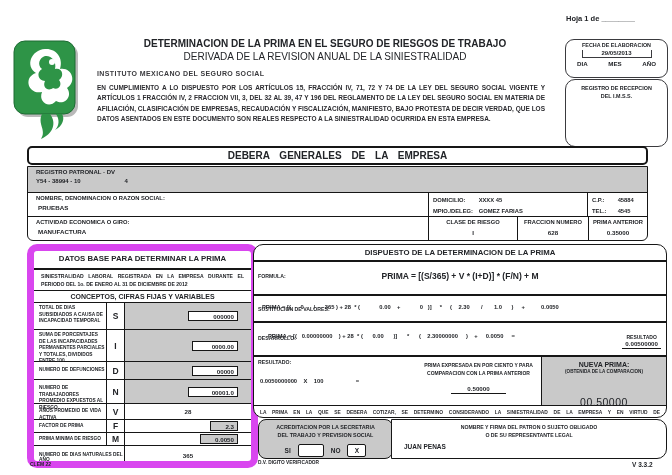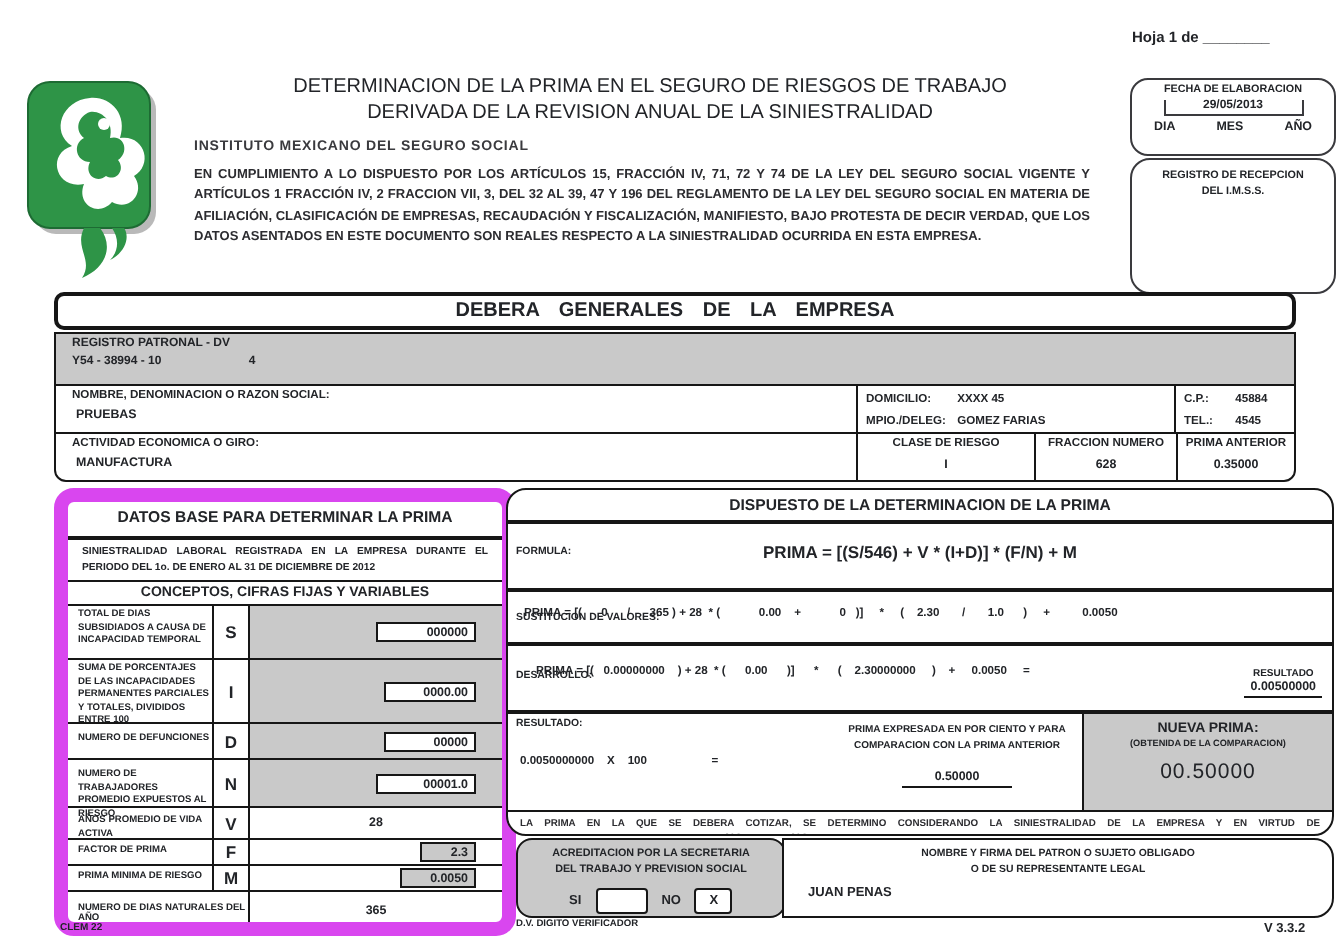--- a/index.html
+++ b/index.html
@@ -4,21 +4,21 @@
 <style>
   html,body{margin:0;padding:0;background:#ffffff;}
   .page{position:relative;width:672px;height:475px;background:#fff;
         font-family:"Liberation Sans",sans-serif;color:#222428;overflow:hidden;}
   .abs{position:absolute;}
   .b{font-weight:bold;}
   .pre{white-space:pre;}
 
   .hoja{left:566px;top:14px;font-size:7.5px;font-weight:bold;}
 
-  .t1{left:88px;top:38px;width:474px;text-align:center;font-size:10px;font-weight:normal;}
+  .t1{left:88px;top:38px;width:474px;text-align:center;font-size:10px;font-weight:bold;}
   .t2{left:88px;top:51px;width:474px;text-align:center;font-size:10px;font-weight:normal;}
   .inst{left:97px;top:70px;font-size:7px;font-weight:bold;color:#3a3a3e;letter-spacing:.4px;}
   .legaltop{left:97px;top:83px;width:448px;font-size:6.5px;font-weight:bold;
             text-align:justify;line-height:1.58;color:#2c2c30;}
 
   .fecha-box{left:565px;top:39px;width:101px;height:37px;border:1px solid #3a3a3e;border-radius:9px;background:#fff;}
   .fb-title{font-size:5.4px;font-weight:bold;text-align:center;margin-top:2px;}
   .fb-date{width:68px;margin:2px auto 0;border-left:1px solid #3a3a3e;border-right:1px solid #3a3a3e;
            border-bottom:1px solid #3a3a3e;text-align:center;font-size:6px;font-weight:bold;padding-bottom:1px;}
   .fb-dma{display:flex;justify-content:space-between;padding:2px 11px 0;font-size:6.2px;font-weight:bold;}
@@ -81,21 +81,21 @@
   .des-result{font-size:6.2px;font-weight:bold;border-bottom:1px solid #161616;padding:0 3px 1px;}
   .result-row{height:48px;border-bottom:1px solid #161616;display:flex;position:relative;}
   .rr-left{width:158px;padding:2px 0 0 4px;}
   .rr-calc{font-size:5.8px;font-weight:bold;margin:13px 0 0 2px;}
   .rr-mid{flex:1;text-align:center;padding-top:5px;}
   .pct-note{font-size:5px;font-weight:bold;line-height:1.5;}
   .pct-val{display:inline-block;margin-top:5px;font-size:6.2px;font-weight:bold;border-bottom:1px solid #161616;padding:0 16px 1px;}
   .rr-right{width:124px;border-left:1px solid #161616;background:#c9c9c9;text-align:center;}
   .np-title{font-size:7px;font-weight:bold;margin-top:4px;}
   .np-sub{font-size:4.6px;font-weight:bold;margin-top:1px;}
-  .np-val{font-size:10.5px;margin-top:6px;letter-spacing:.5px;}
+  .np-val{font-size:10.5px;margin-top:22px;letter-spacing:.5px;}
   .res-legal{padding:3px 6px 0;font-size:4.9px;font-weight:bold;text-align:justify;line-height:1.5;color:#2c2c30;}
   .no-1{font-size:6px;margin:0 14px 0 92px;}
   .no-2{font-size:6px;margin:0 10px;}
 
   .acred-box{left:258px;top:419px;width:133px;height:38px;background:#c9c9c9;border:1px solid #161616;border-radius:8px;text-align:center;}
   .acred-text{font-size:5.4px;font-weight:bold;margin-top:4px;line-height:1.45;}
   .acred-row{display:flex;align-items:center;justify-content:center;gap:7px;margin-top:4px;}
   .chk-label{font-size:6.5px;font-weight:bold;}
   .chk{background:#fff;border:1px solid #161616;border-radius:2px;height:11px;
        display:flex;align-items:center;justify-content:center;font-size:6.5px;font-weight:bold;}
@@ -262,21 +262,21 @@
       <div class="lab">NUMERO DE DIAS NATURALES DEL AÑO</div>
       <div class="val">365</div>
     </div>
   </div>
 
   <div class="abs res-panel">
     <div class="res-title">DISPUESTO DE LA DETERMINACION DE LA PRIMA</div>
 
     <div class="sec formula-row">
       <div class="sec-label">FORMULA:</div>
-      <div class="formula">PRIMA = [(S/546) + V * (I+D)] * (F/N) + M</div>
+      <div class="formula">PRIMA = [(S/365) + V * (I+D)] * (F/N) + M</div>
     </div>
 
     <div class="sec sust-row">
       <div class="sec-label">SUSTITUCION DE VALORES:</div>
       <div class="sust-line pre">PRIMA = [(      0      /      365 ) + 28  * (            0.00    +            0   )]     *     (    2.30       /       1.0      )     +          0.0050</div>
     </div>
 
     <div class="sec des-row">
       <div class="sec-label">DESARROLLO:</div>
       <div class="des-line pre">PRIMA = [(   0.00000000    ) + 28  * (      0.00      )]      *      (    2.30000000     )    +     0.0050     =</div>

